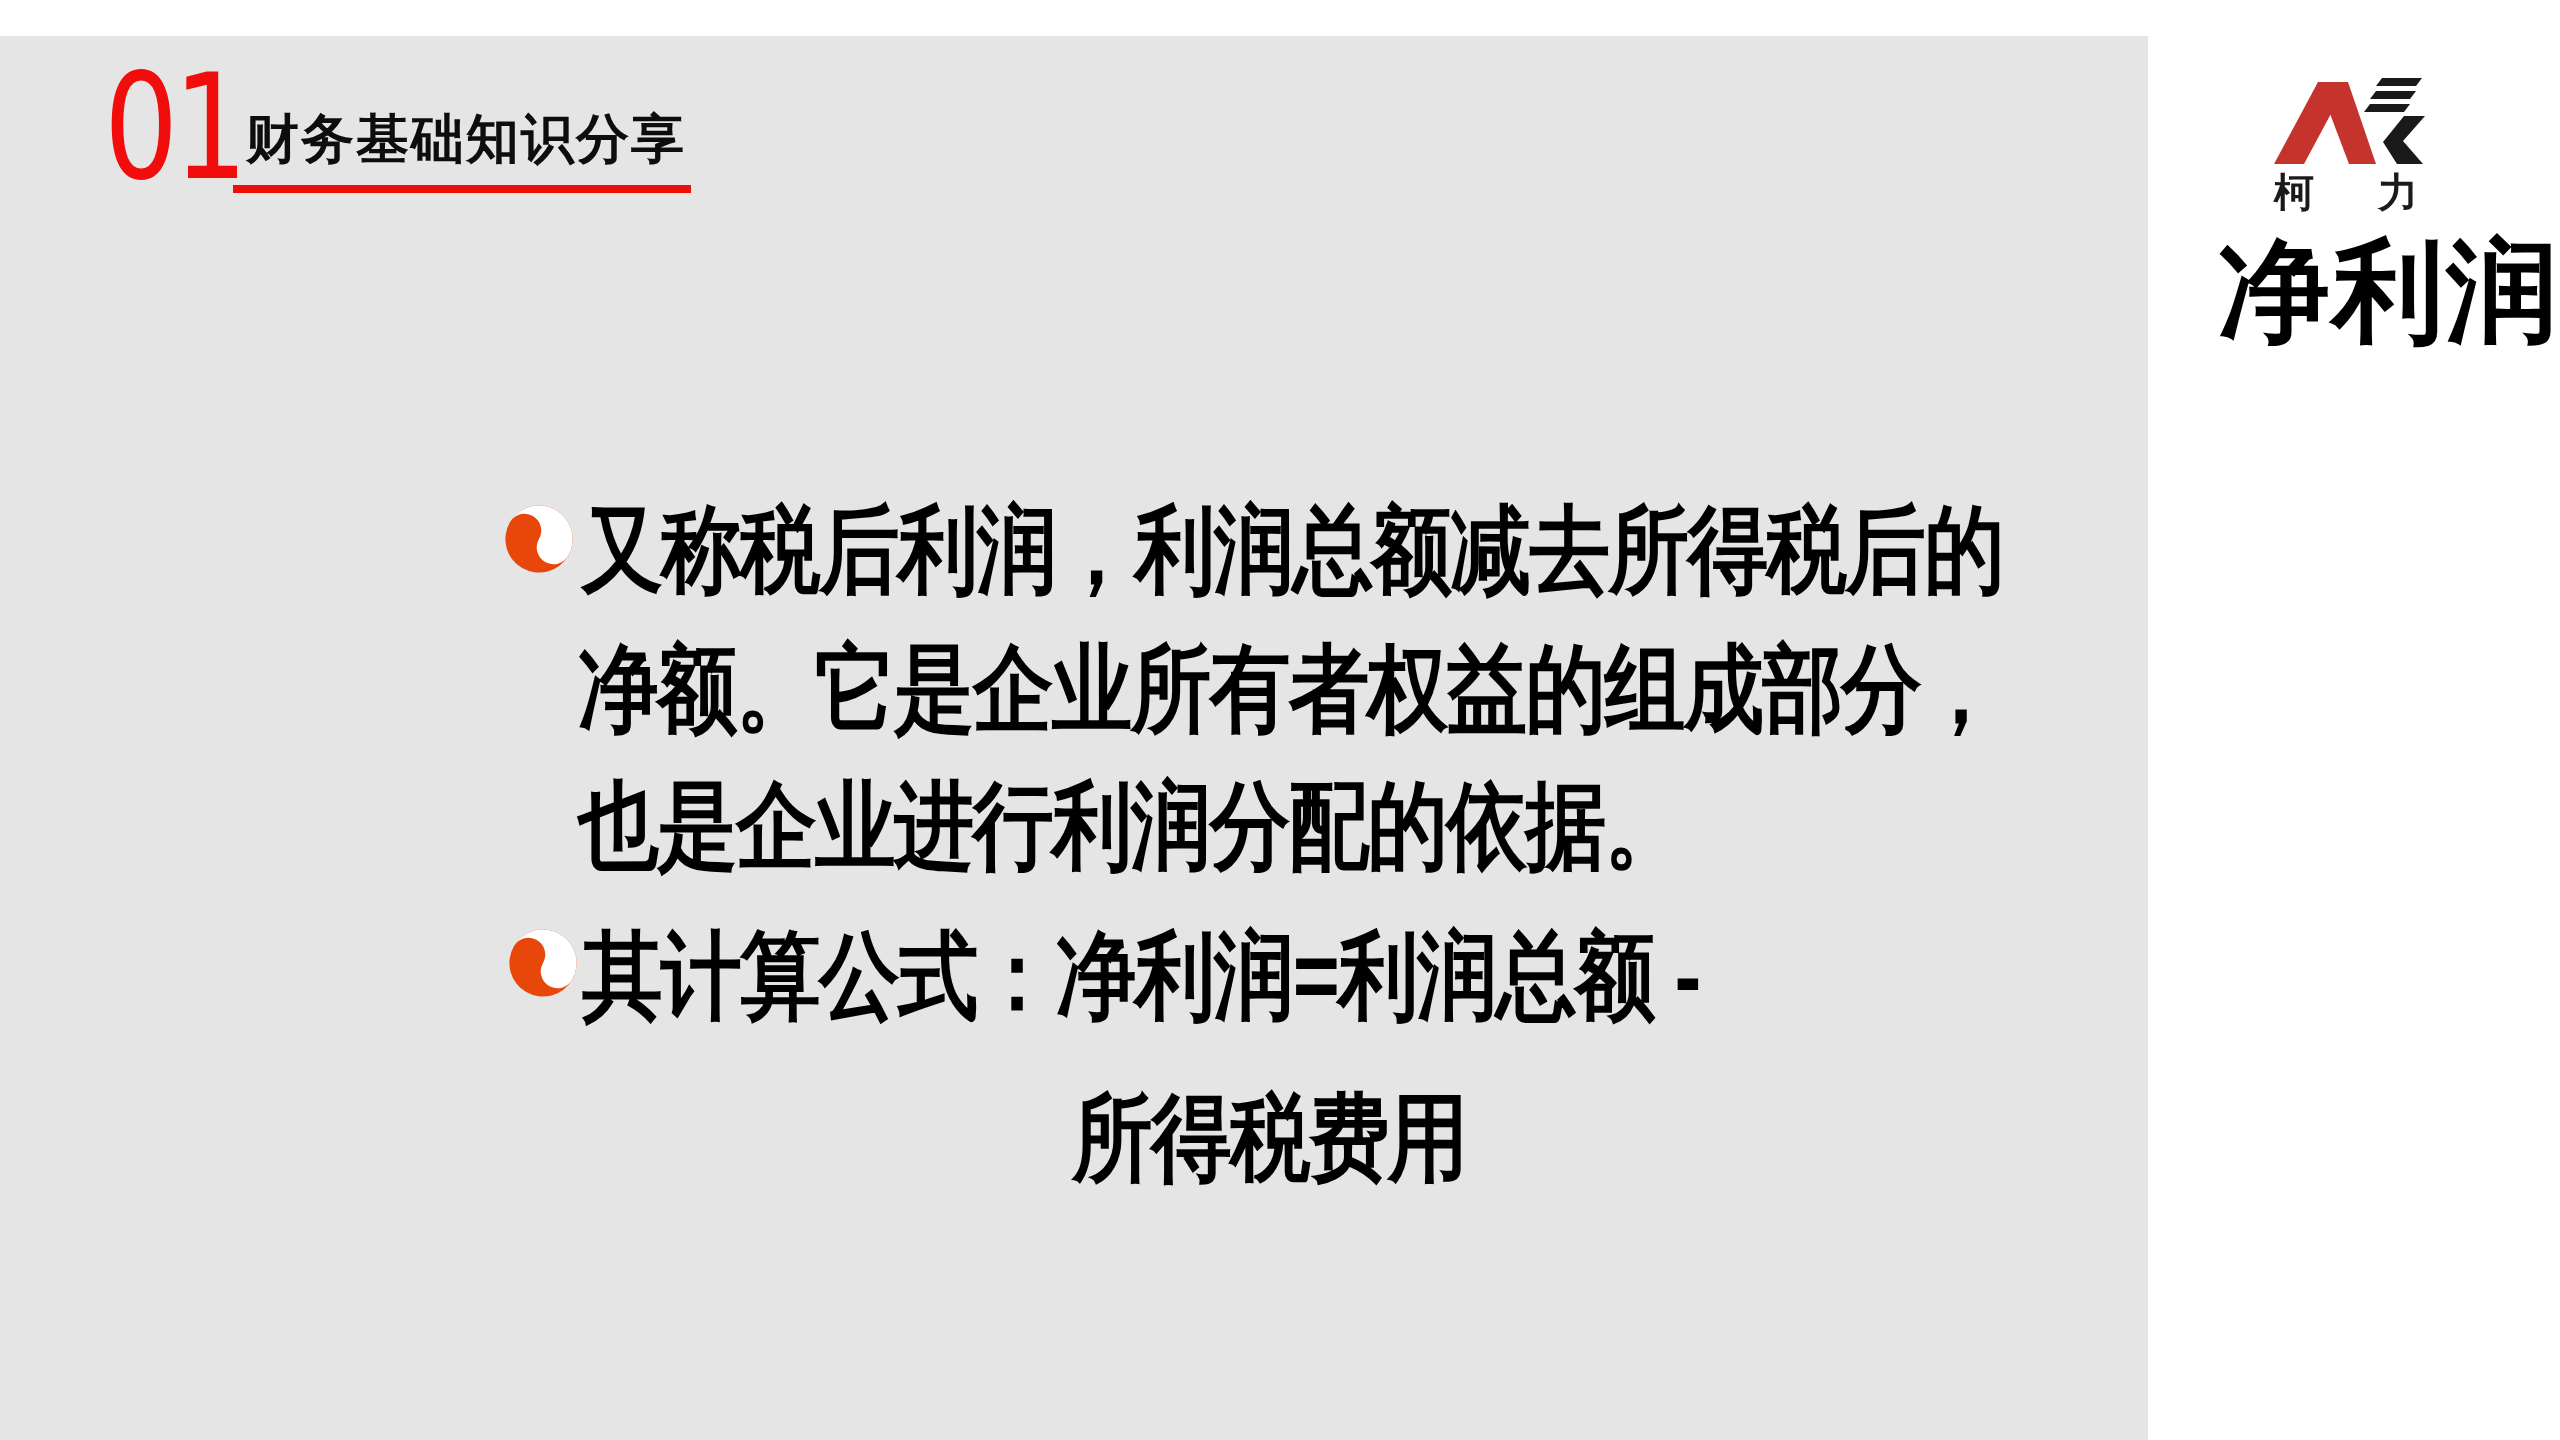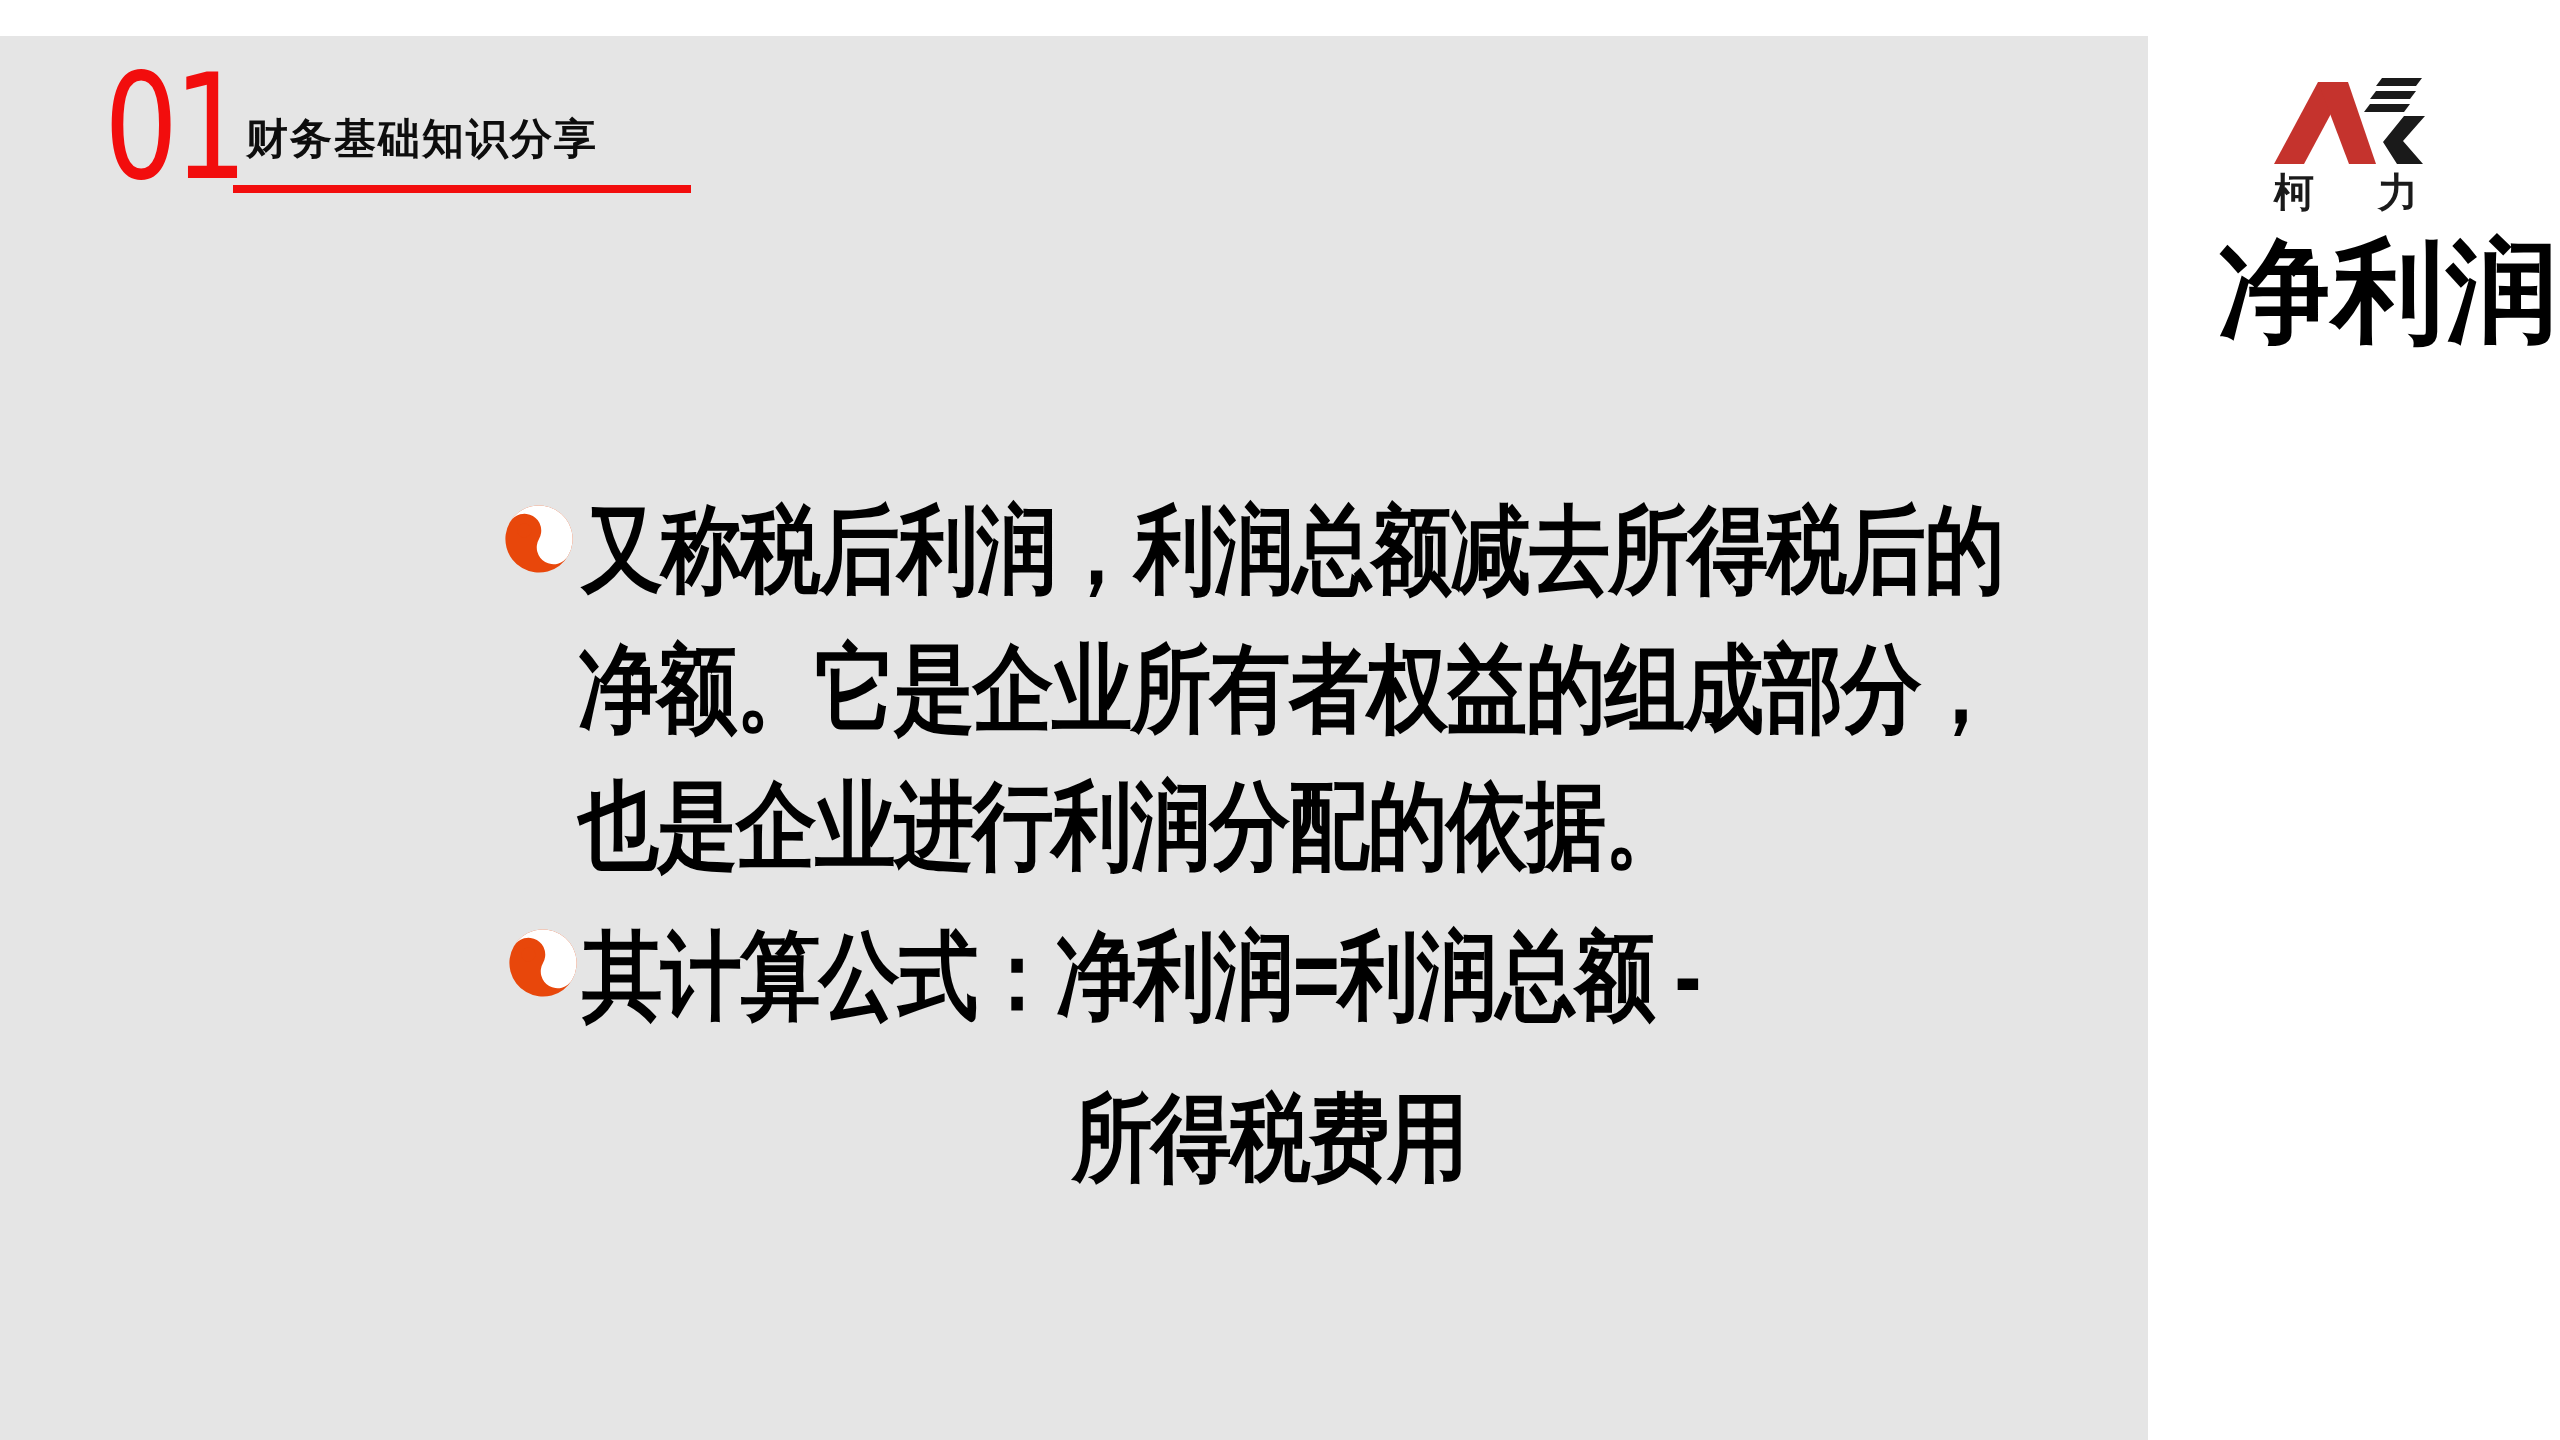--- a/index.html
+++ b/index.html
@@ -18,21 +18,21 @@
   .hdr-num {
     position: absolute; left: 104px; top: 18px;
     font-family: "DejaVu Sans", sans-serif;
     font-size: 146px; line-height: 146px; font-weight: 400;
     color: #f20d0d; letter-spacing: -6px;
     transform: scaleX(0.80); transform-origin: left top;
     white-space: nowrap;
   }
   .hdr-title {
     position: absolute; left: 246px; top: 74px;
-    font-size: 42px; line-height: 58px; font-weight: 900;
+    font-size: 53px; line-height: 58px; font-weight: 900;
     color: #0d0d0d; letter-spacing: 2px; white-space: nowrap;
   }
   .hdr-underline {
     position: absolute; left: 233px; top: 149px;
     width: 458px; height: 8px; background: #f20d0d;
   }
 
   
   .logo { position: absolute; left: 2270px; top: 36px; width: 160px; }
   .logo-mark { display: block; width: 158px; height: 96px; }

